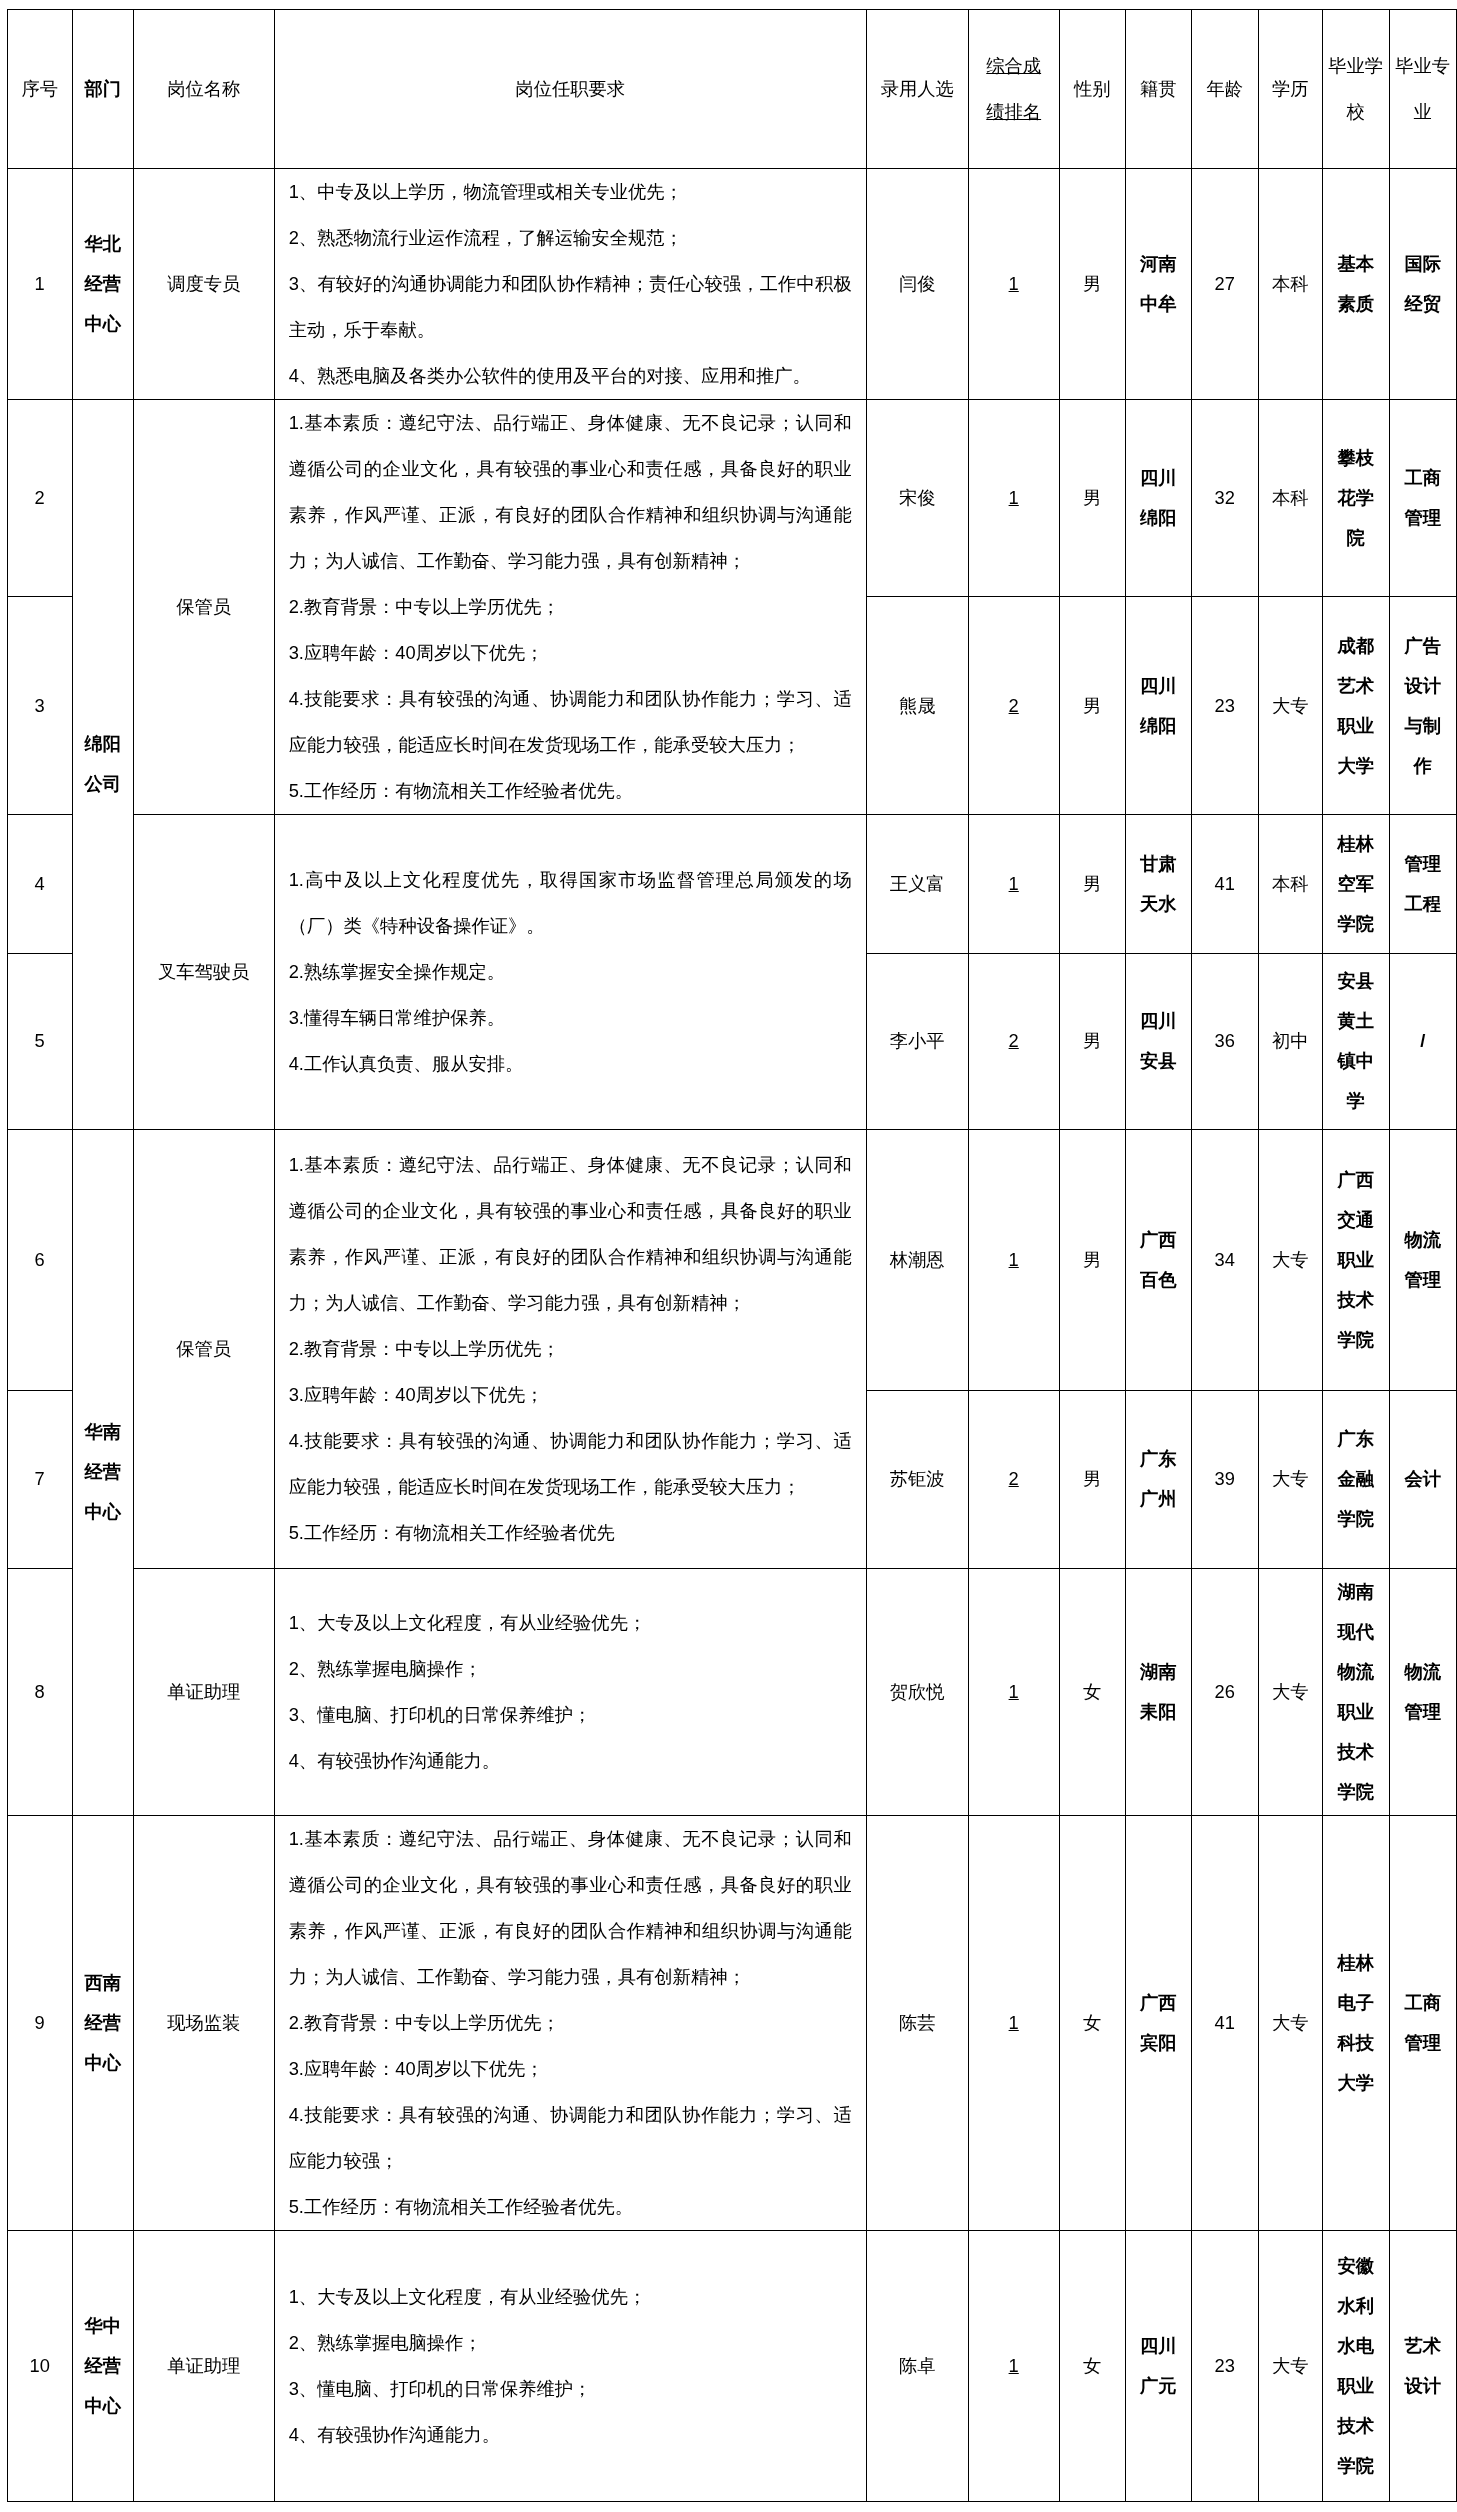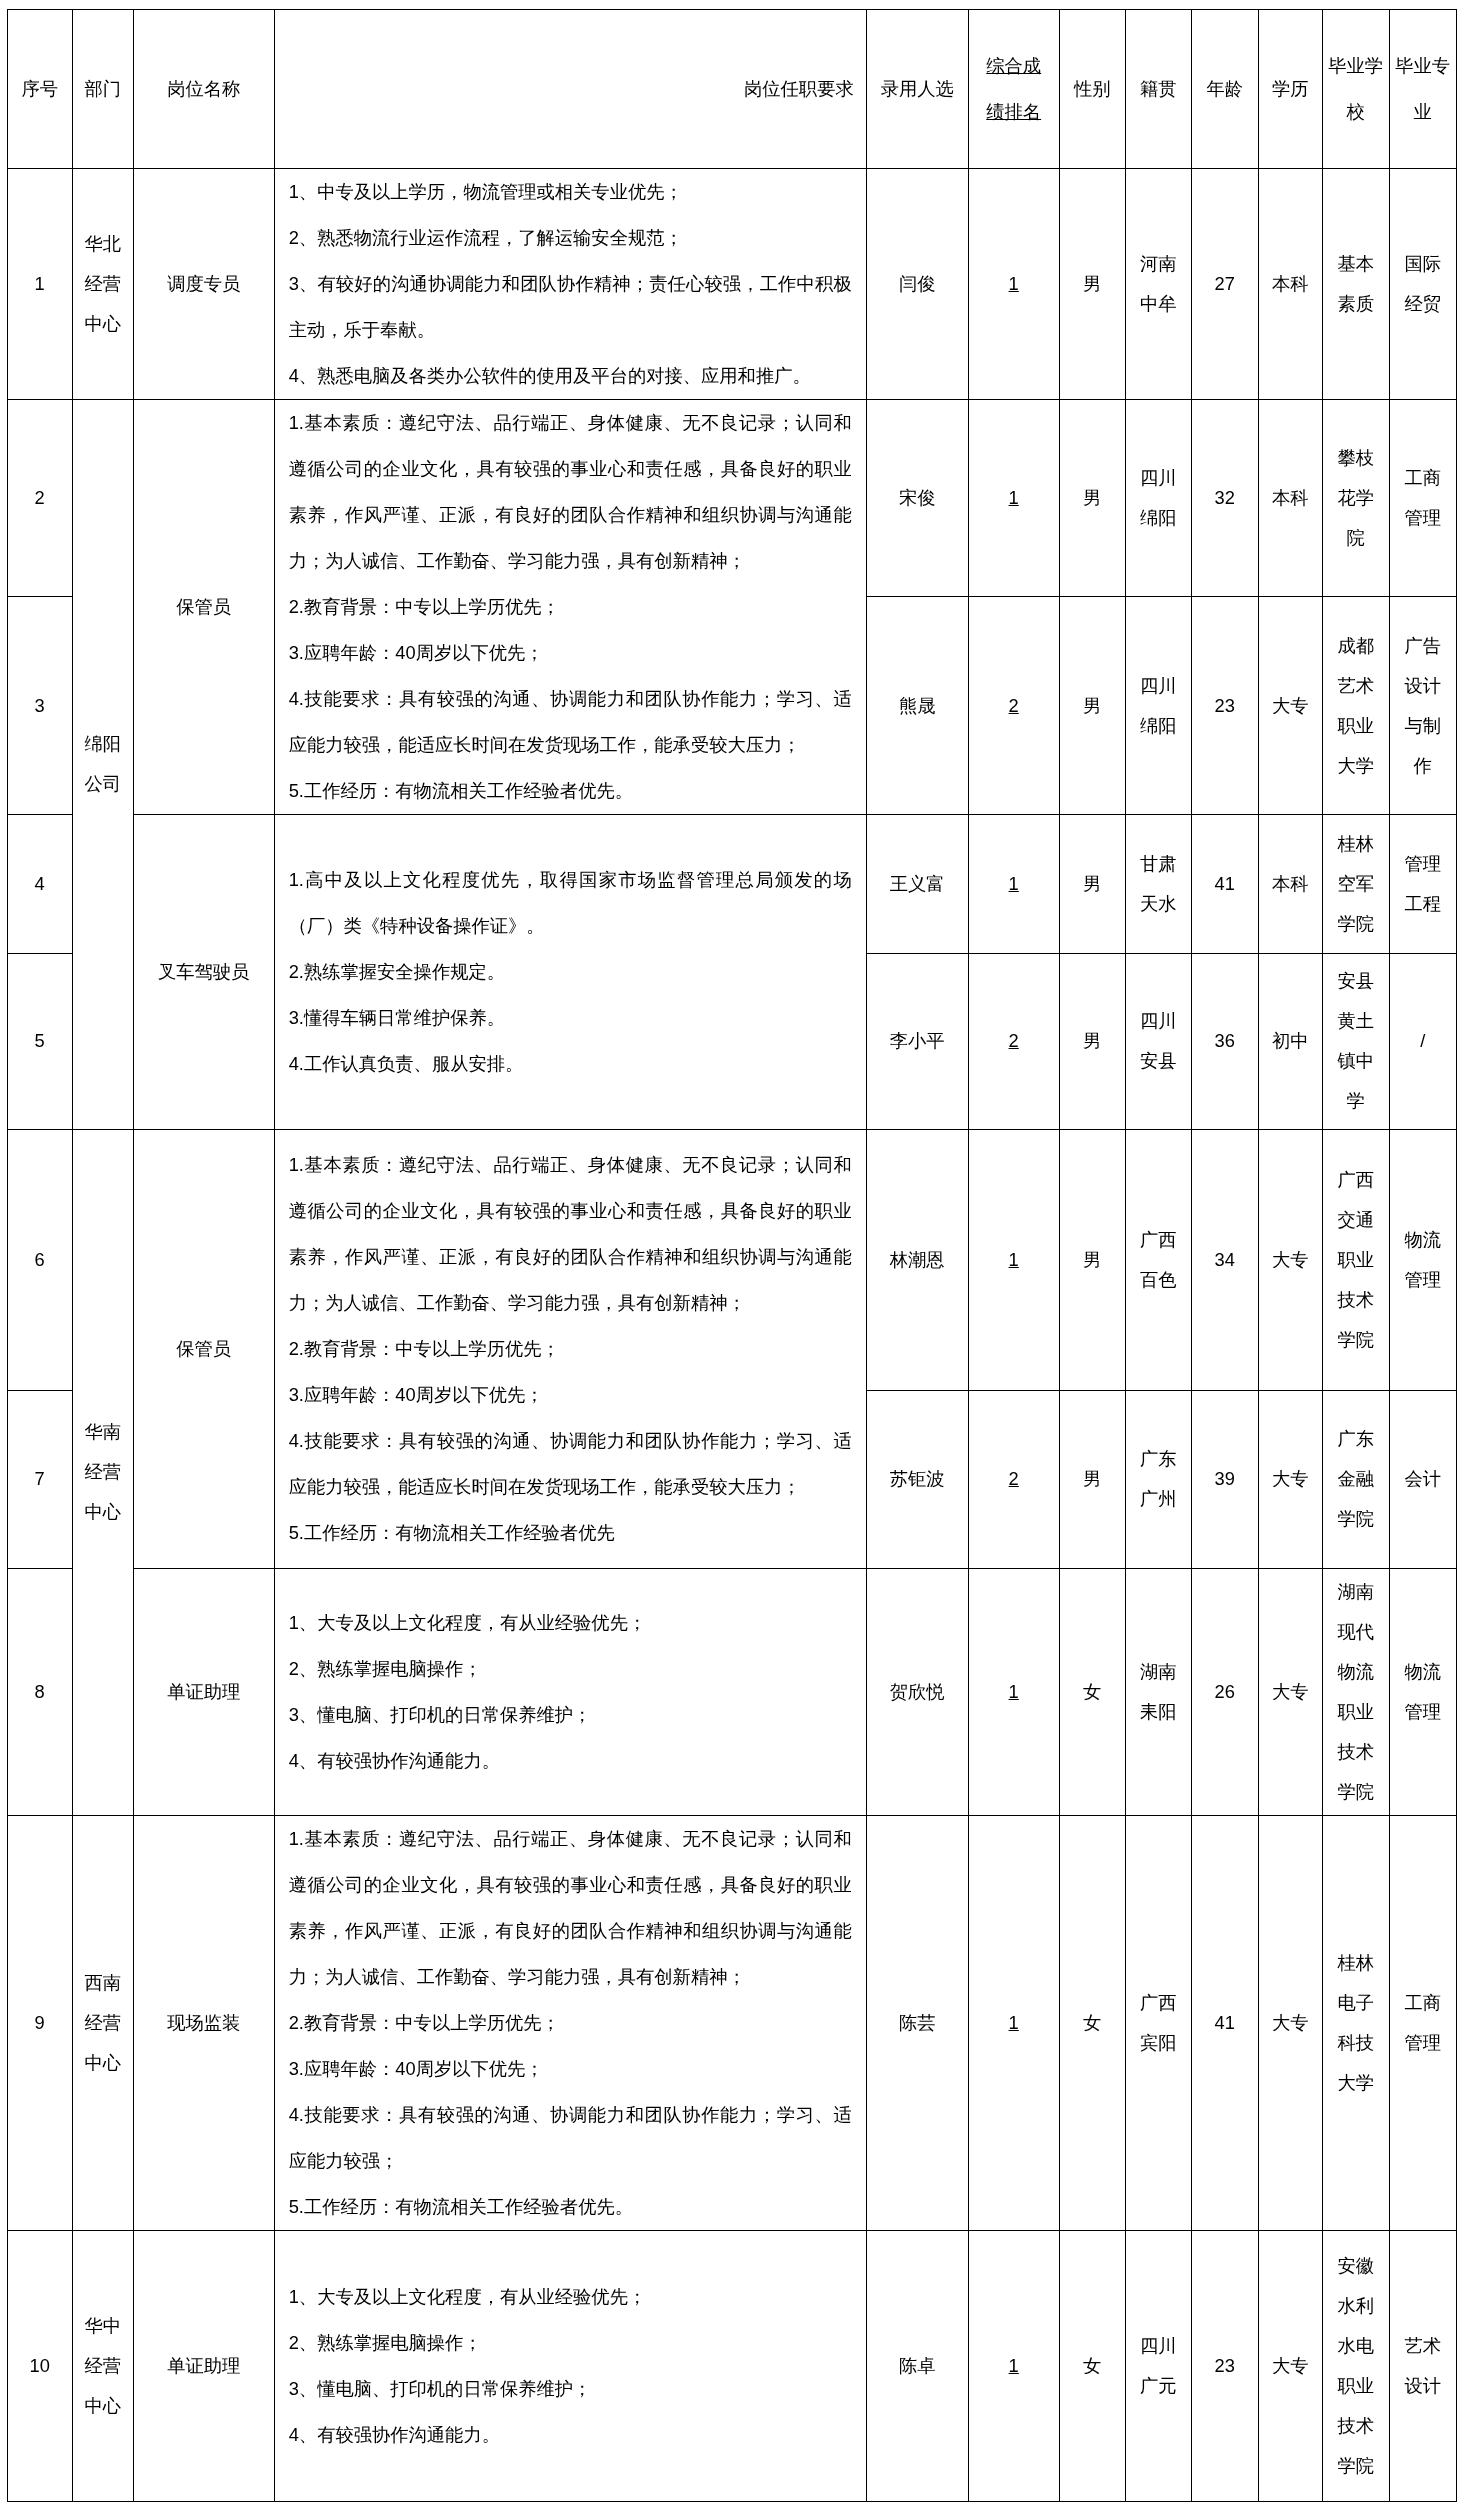--- a/index.html
+++ b/index.html
@@ -44,25 +44,26 @@
   col.c-age   { width: 67px; }
   col.c-edu   { width: 64px; }
   col.c-sch   { width: 67px; }
   col.c-maj   { width: 67px; }
 
   td.req {
     text-align: justify;
     padding: 0 14px;
     white-space: pre-line;
   }
-  th.req-h { text-align: right; padding: 0 12px; }
+  th.req-h { text-align: center; padding: 0 1px; }
 
   .dept, .origin, .school, .major {
     padding: 0 7px;
     line-height: 40px;
+    font-weight: bold;
   }
   th.dept { line-height: 46px; }
   .rankcol { padding: 0 12.2px; text-decoration: underline; }
   .pos { padding: 0 4.9px; margin-left: 15px; }
 
   
   tr.h-hd  { height: 159px; }
   tr.h-r1  { height: 227px; }
   tr.h-r2  { height: 194px; }
   tr.h-r3  { height: 213px; }

